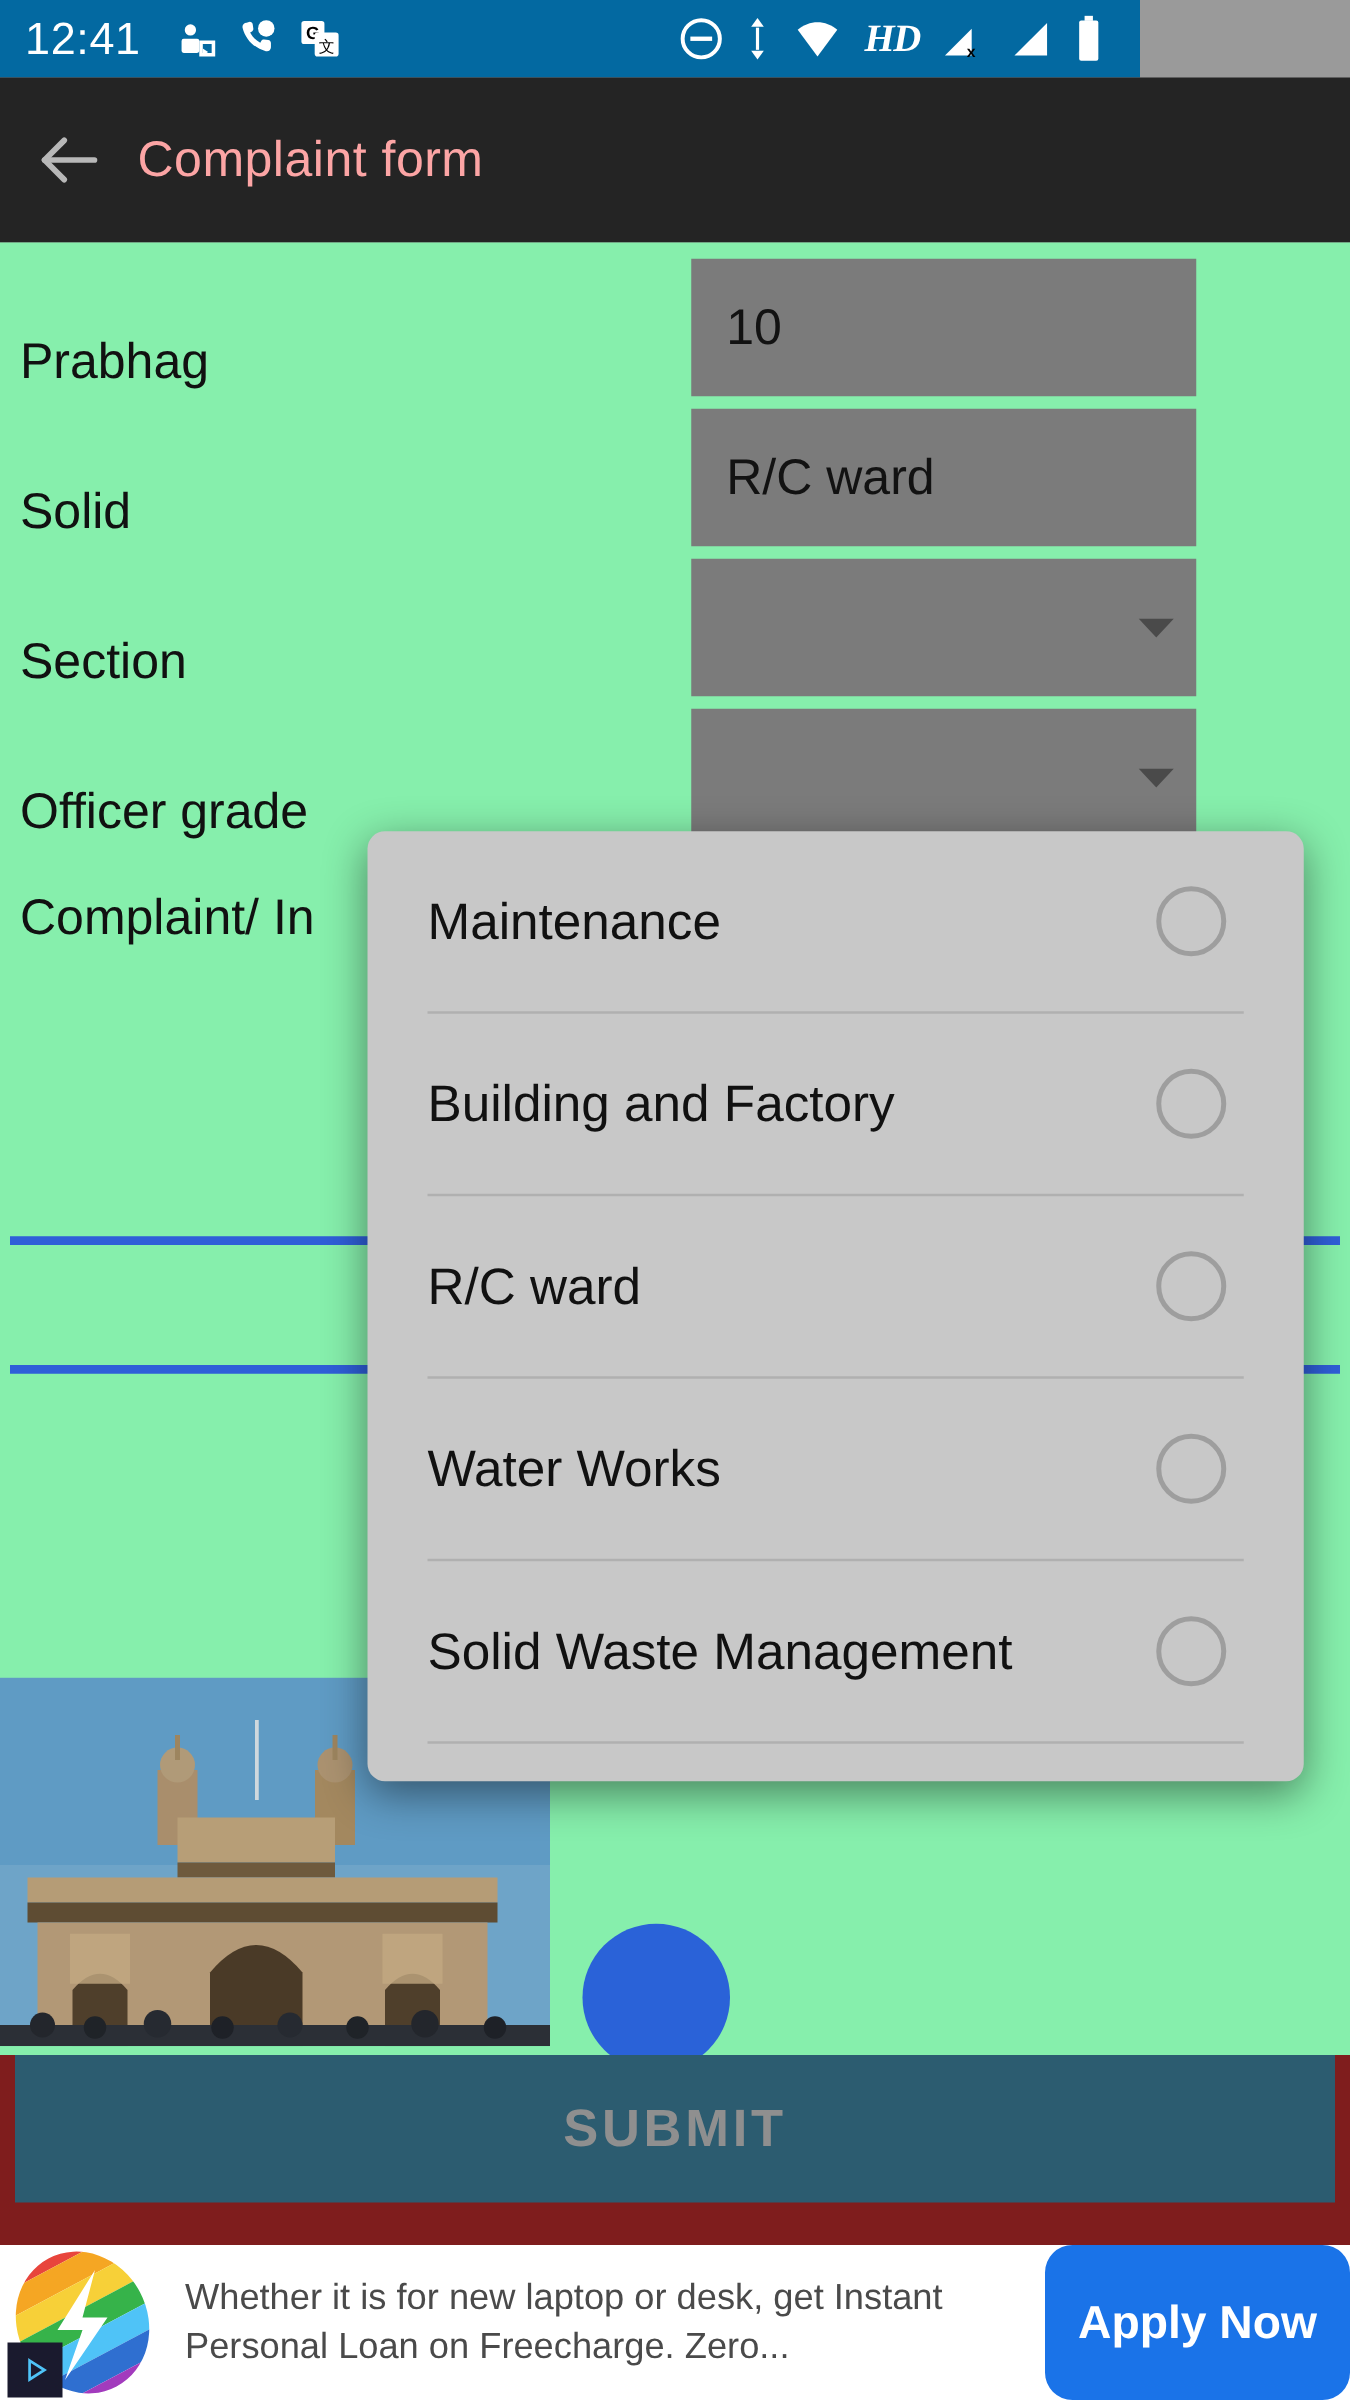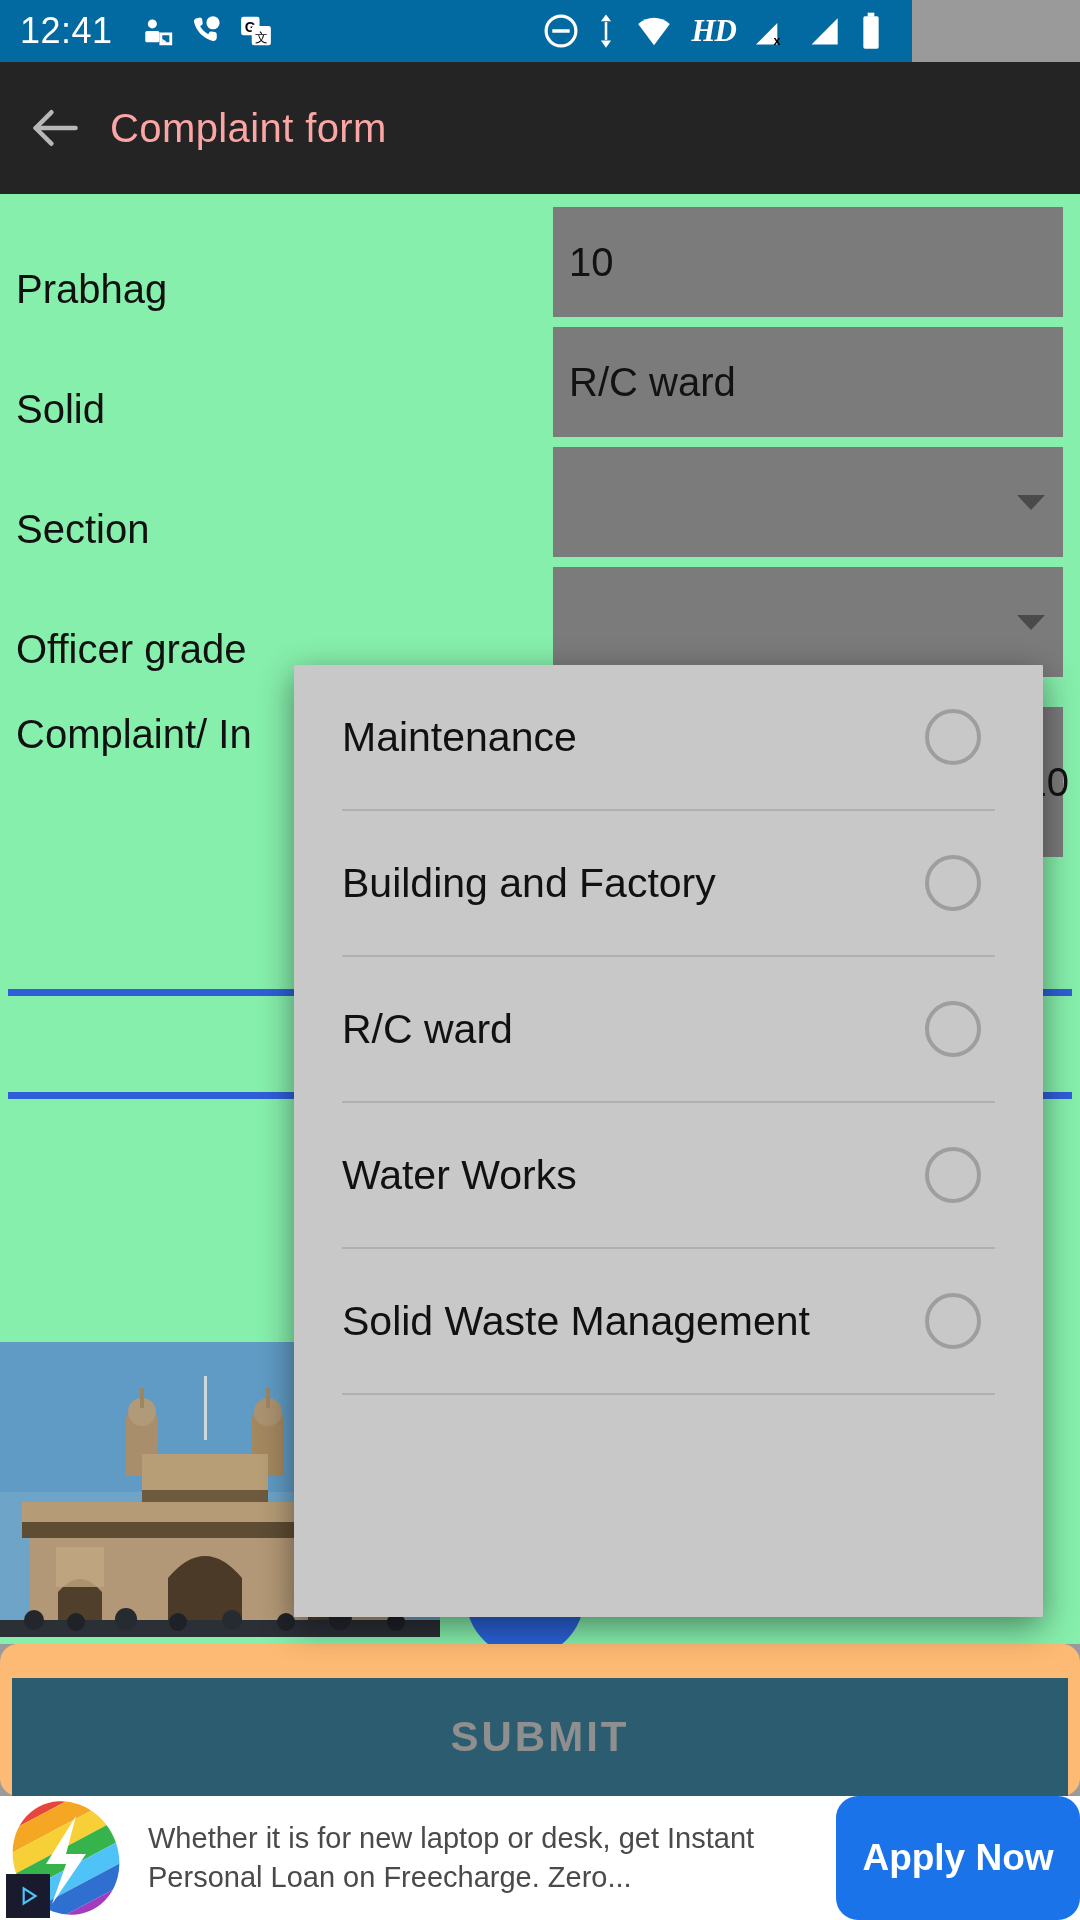--- a/index.html
+++ b/index.html
@@ -36,23 +36,23 @@
 
   
   #content{
     position:absolute; left:0; top:194px; width:1080px; height:1450px;
     background:#86efac; overflow:hidden;
   }
   .frow{ position:absolute; left:0; width:1080px; display:flex;
          align-items:center; }
   .flabel{ font-size:40px; color:#111; padding-left:16px; }
   .fvalue{
-    position:absolute; left:553px; width:510px; height:110px;
+    position:absolute; left:553px; width:404px; height:110px;
     background:#7b7b7b; display:flex; align-items:center;
-    padding-left:16px; font-size:40px; color:#121212;
+    padding-left:28px; font-size:40px; color:#121212;
   }
   .fvalue.dd{ justify-content:flex-end; padding-right:18px; }
   .caret{
     width:0;height:0;border-left:14px solid transparent;
     border-right:14px solid transparent;border-top:15px solid #4a4a4a;
   }
 
   
   .bluebar{ position:absolute; left:8px; width:1064px; height:7px;
             background:#2f5fd8; }
@@ -65,21 +65,21 @@
 
   
   #fab{
     position:absolute; left:466px; top:1345px; width:118px; height:118px;
     border-radius:50%; background:#2a62d8;
   }
 
   
   #submitwrap{
     position:absolute; left:0; top:1644px; width:1080px; height:152px;
-    background:#fdba74; display:flex; align-items:flex-end; justify-content:center;border-radius:18px;
+    background:#7f1d1d; display:flex; align-items:flex-start; justify-content:center;
   }
   #submitbtn{
     width:1056px; height:118px; background:#2c5c70;
     display:flex; align-items:center; justify-content:center;
     color:#8f8f8f; font-size:42px; font-weight:bold; letter-spacing:3px;
   }
 
   
   #ad{
     position:absolute; left:0; top:1796px; width:1080px; height:124px;
@@ -95,22 +95,22 @@
     font-size:37px; font-weight:bold; flex:0 0 auto;border-radius:22px;
   }
   #adchoice{ position:absolute; left:0; bottom:0; width:44px; height:44px;
              background:#1a1a2e; display:flex;align-items:center;
              justify-content:center; }
 
   
   #scrim{ position:absolute; left:0; top:0; width:1080px; height:1920px;
           background:rgba(0,0,0,0.0); pointer-events:none; }
   #dialog{
-    position:absolute; left:294px; top:665px; width:749px; height:952px;
-    background:#c8c8c8; border-radius:1px;
+    position:absolute; left:294px; top:665px; width:749px; height:760px;
+    background:#c8c8c8; border-radius:14px;
     box-shadow:0 10px 34px rgba(0,0,0,.45);
     overflow:hidden;
   }
   .dlgitem{
     height:144px; display:flex; align-items:center;
     padding:0 0 0 48px; position:relative;
   }
   .dlglabel{ font-size:41px; color:#111; flex:1 1 auto; }
   .radio{
     width:56px; height:56px; border-radius:50%;

